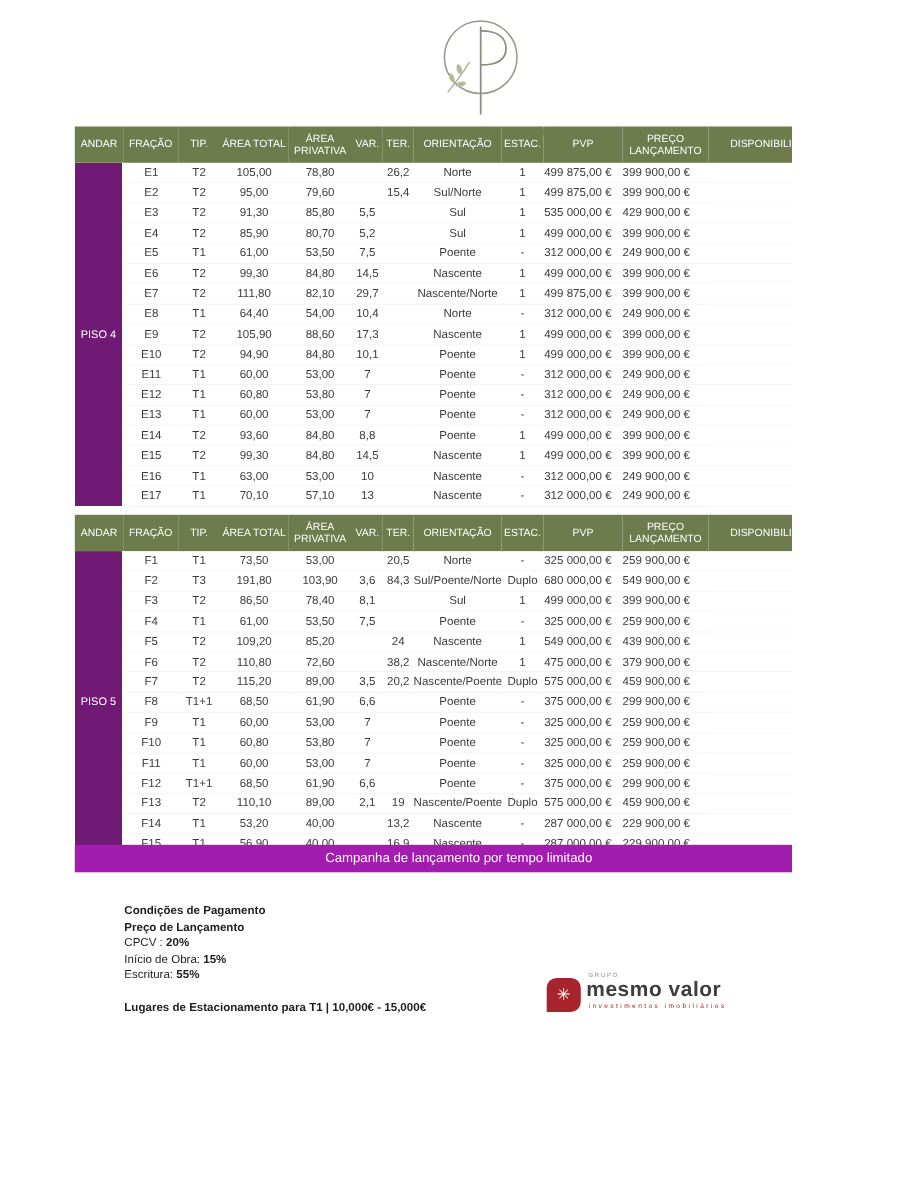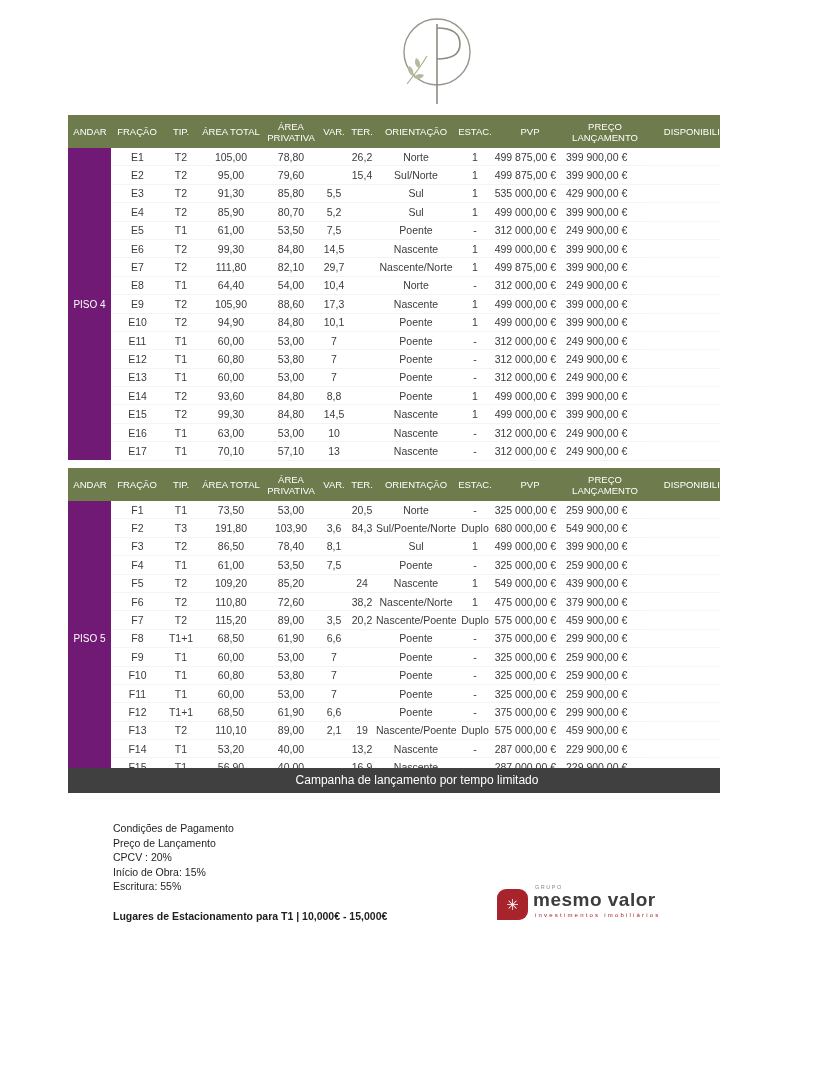--- a/index.html
+++ b/index.html
@@ -34,26 +34,26 @@
   }
   table.price-table td.andar{
     background:#701a75;color:#ffffff;font-size:10px;border-bottom:none;
     border-right:2px solid #ffffff;
   }
   table.price-table td.c8{text-align:right;padding-right:10px;}
   table.price-table td.c9{text-align:center;padding-right:18px;}
   table.price-table td.c10{border-bottom:1px solid rgba(0,0,0,0.03);}
   
   .banner{
-    position:absolute;left:68px;top:768px;width:698px;height:25px;background:#404040;
+    position:absolute;left:68px;top:768px;width:698px;height:25px;background:#a21caf;
     color:#ffffff;font-size:12px;text-align:center;line-height:25px;
   }
   
   .payment{position:absolute;left:113px;top:821px;width:400px;font-size:10.5px;line-height:14.6px;color:#1f1f1f;}
-  .payment b{font-weight:normal;}
+  .payment b{font-weight:bold;}
   .parking{margin-top:15px;font-weight:bold;}
   
   .mv-logo{position:absolute;left:497px;top:884px;display:flex;align-items:flex-start;}
   .mv-mark{
     width:31px;height:31px;background:#a8242c;border-radius:9px 9px 9px 0;
     display:flex;align-items:center;justify-content:center;margin-top:5px;
   }
   .mv-mark span{color:#ffffff;font-size:15px;line-height:15px;}
   .mv-text{margin-left:5px;}
   .mv-group{font-size:5.5px;letter-spacing:1.5px;color:#8a8a8a;text-transform:uppercase;margin-left:2px;}

